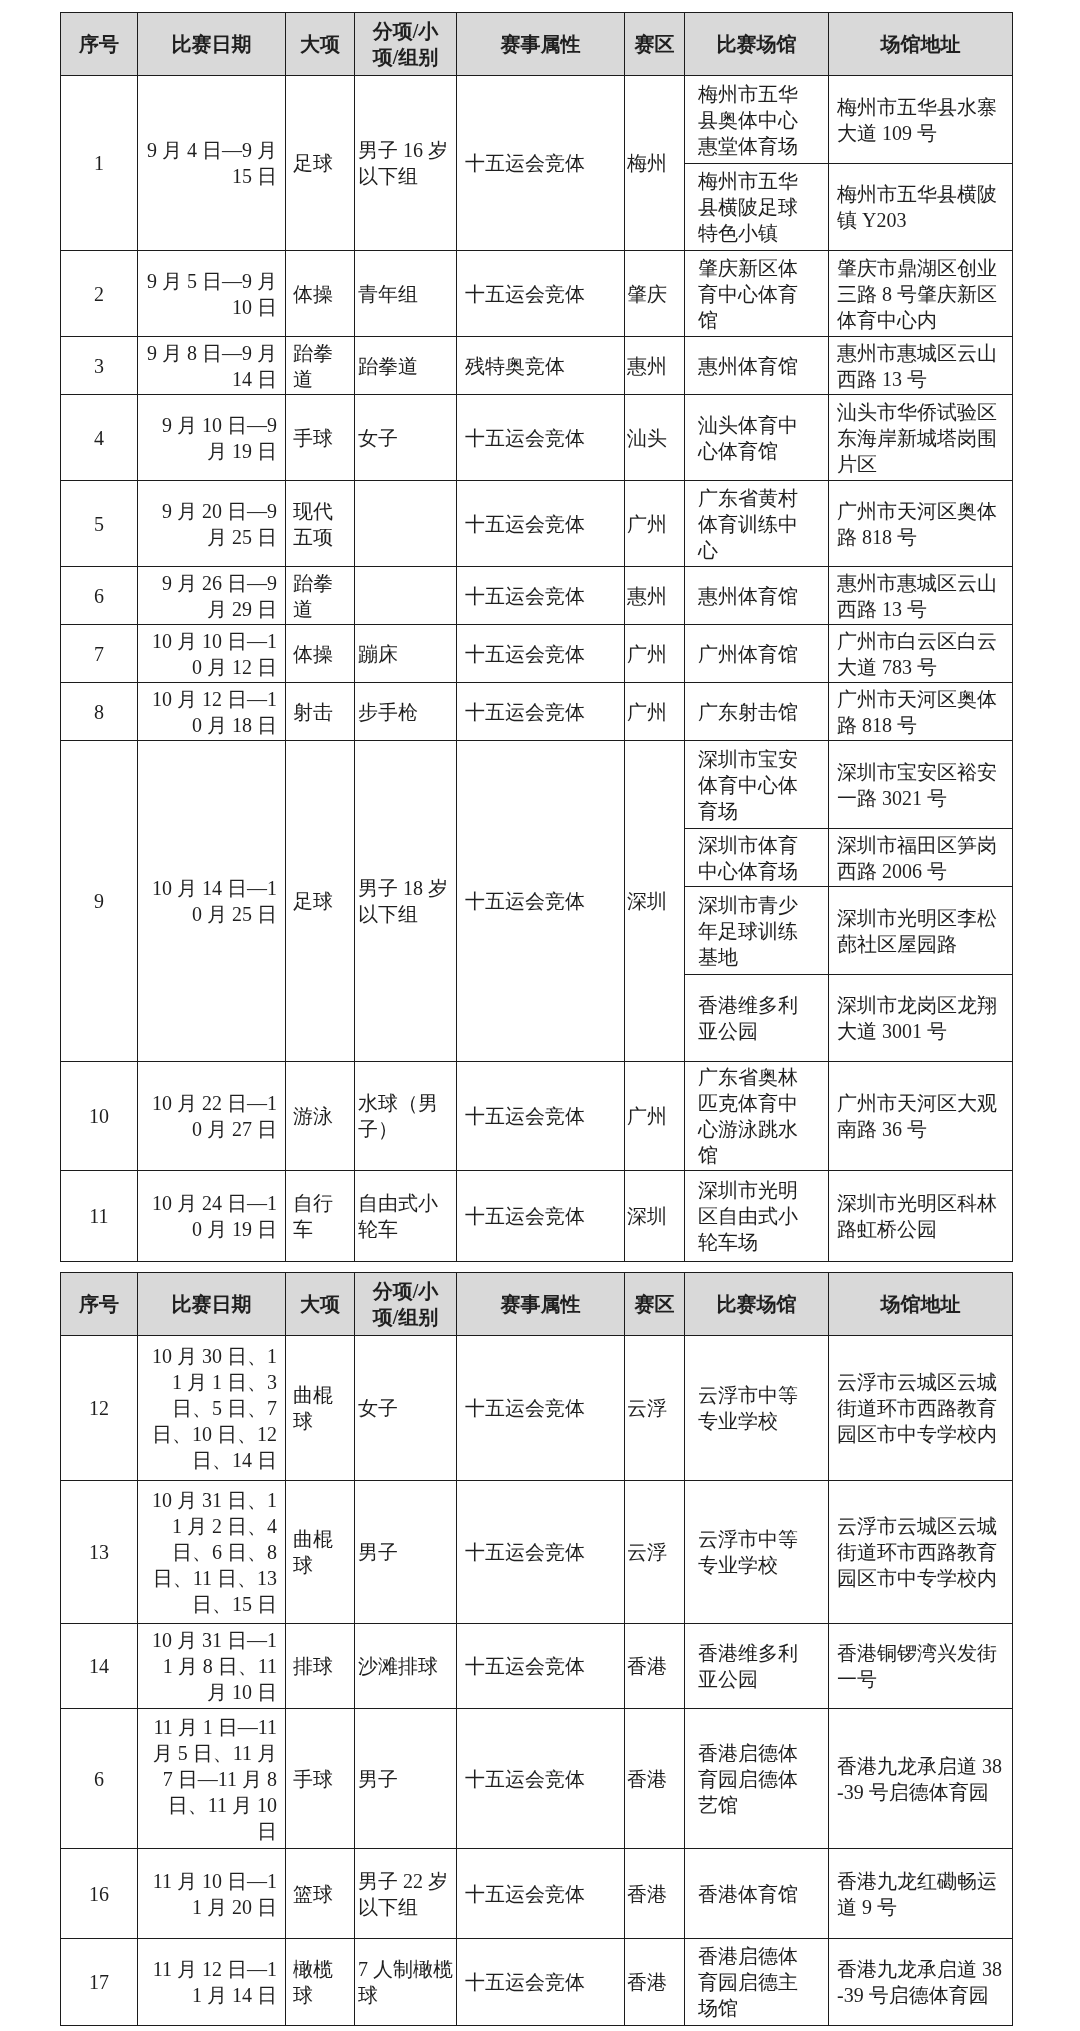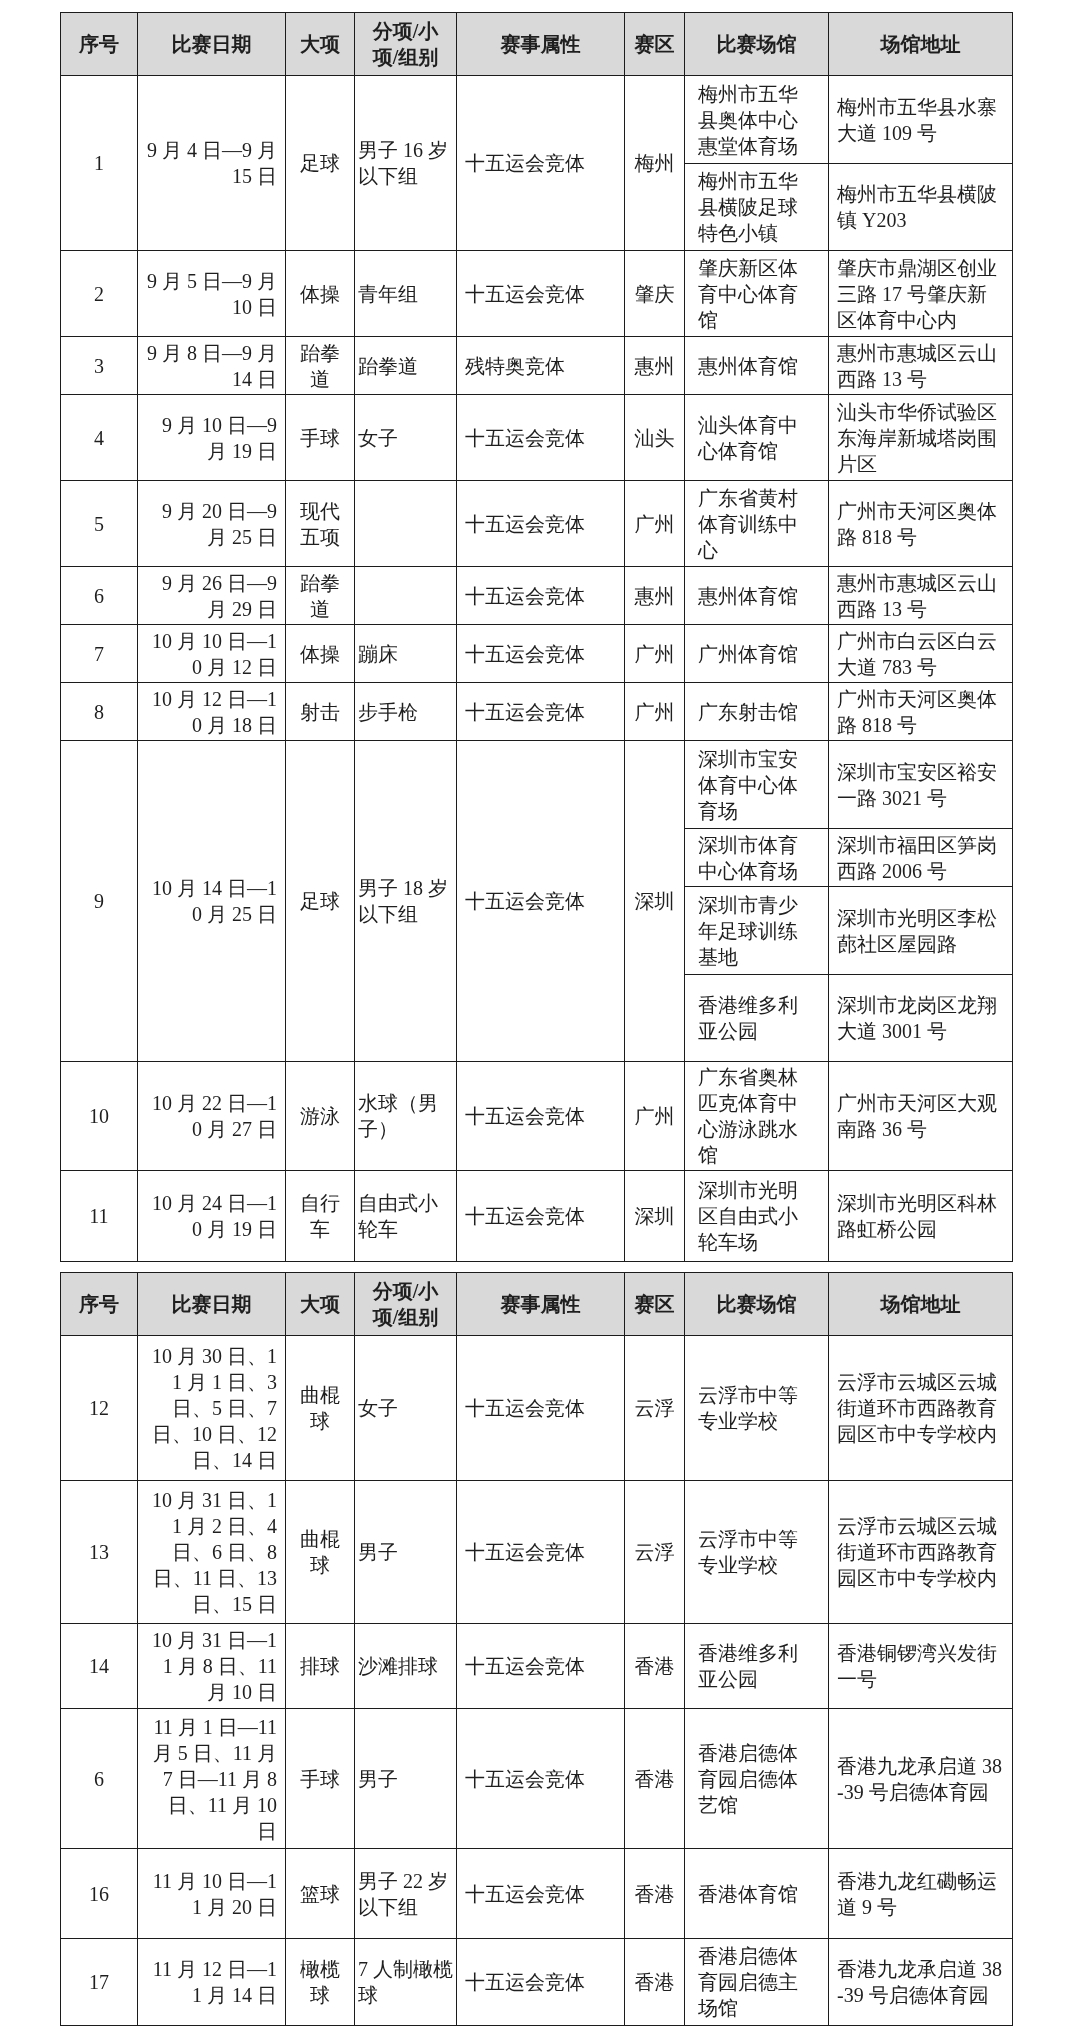--- a/index.html
+++ b/index.html
@@ -37,24 +37,24 @@
     overflow: hidden;
   }
   .sched th {
     background: var(--header-bg);
     font-weight: bold;
     text-align: center;
     padding: 2px 6px;
   }
   .c-no   { text-align: center; padding: 2px 4px; }
   .c-date { text-align: right; padding: 2px 8px; }
-  .c-sport{ text-align: center; padding: 2px 7px; margin-top: 23px; }
+  .c-sport{ padding: 2px 7px; margin-top: 23px; }
   .c-event{ padding: 2px 3px; }
   .c-attr { padding: 2px 8px; }
-  .c-zone { text-align: center; padding: 10px 2px; }
+  .c-zone { text-align: left; padding: 10px 2px; }
   .c-venue{ text-align: left;   padding: 2px 13px; margin-left: 35px; }
   .c-addr { text-align: left;   padding: 2px 8px; }
 </style>
 </head>
 <body>
 
 <div class="page">
 
   <table class="sched">
     <colgroup>
@@ -93,21 +93,21 @@
           <td class="c-addr">梅州市五华县横陂镇 Y203</td>
         </tr>
         <tr style="height: 86px;">
           <td class="c-no" rowspan="1">2</td>
           <td class="c-date" rowspan="1">9 月 5 日—9 月 10 日</td>
           <td class="c-sport" rowspan="1">体操</td>
           <td class="c-event" rowspan="1">青年组</td>
           <td class="c-attr" rowspan="1">十五运会竞体</td>
           <td class="c-zone" rowspan="1">肇庆</td>
           <td class="c-venue">肇庆新区体育中心体育馆</td>
-          <td class="c-addr">肇庆市鼎湖区创业三路 17 号肇庆新区体育中心内</td>
+          <td class="c-addr">肇庆市鼎湖区创业三路 8 号肇庆新区体育中心内</td>
         </tr>
         <tr style="height: 58px;">
           <td class="c-no" rowspan="1">3</td>
           <td class="c-date" rowspan="1">9 月 8 日—9 月 14 日</td>
           <td class="c-sport" rowspan="1">跆拳道</td>
           <td class="c-event" rowspan="1">跆拳道</td>
           <td class="c-attr" rowspan="1">残特奥竞体</td>
           <td class="c-zone" rowspan="1">惠州</td>
           <td class="c-venue">惠州体育馆</td>
           <td class="c-addr">惠州市惠城区云山西路 13 号</td>

